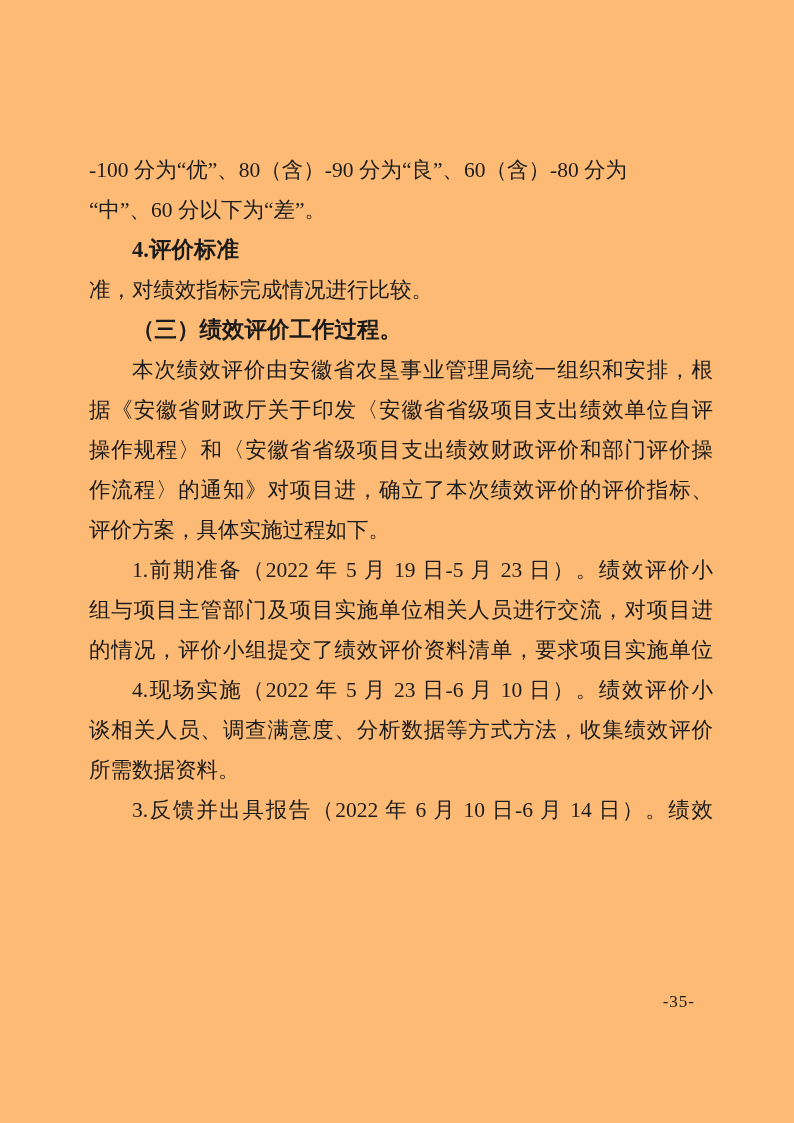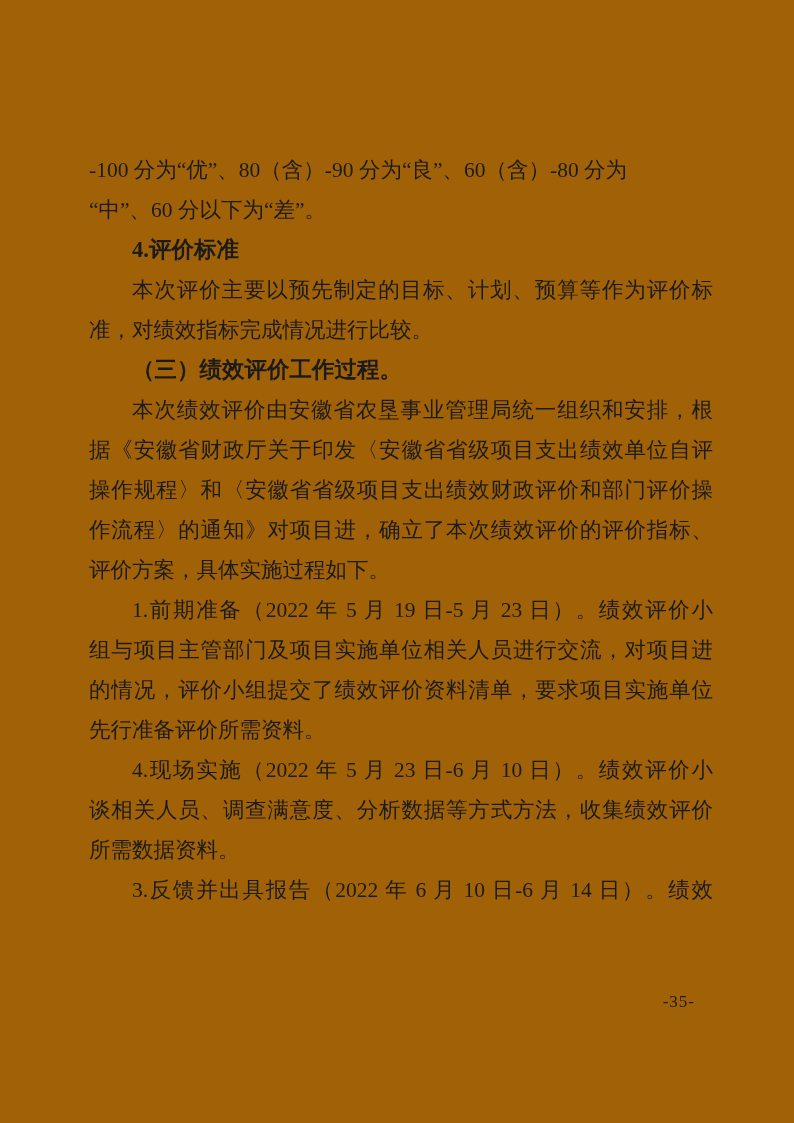--- a/index.html
+++ b/index.html
@@ -4,21 +4,21 @@
 <style>
   html, body {
     margin: 0;
     padding: 0;
     background: #ffffff;
   }
   .page {
     position: relative;
     width: 794px;
     height: 1123px;
-    background: #a16207;
+    background: #fdba74;
     overflow: hidden;
     font-family: "Liberation Serif", "DejaVu Serif", serif;
     color: #1b1b1b;
   }
   .content {
     position: absolute;
     left: 89px;
     top: 150px;
     width: 624px;
   }
@@ -55,31 +55,29 @@
   }
 </style>
 </head>
 <body>
 
 <div class="page">
   <div class="content">
     <div class="line">-100 分为“优”、80（含）-90 分为“良”、60（含）-80 分为</div>
     <div class="line">“中”、60 分以下为“差”。</div>
     <div class="line heading indent">4.评价标准</div>
-    <div class="line fill indent">本次评价主要以预先制定的目标、计划、预算等作为评价标</div>
     <div class="line">准，对绩效指标完成情况进行比较。</div>
     <div class="line heading indent">（三）绩效评价工作过程。</div>
     <div class="line fill indent">本次绩效评价由安徽省农垦事业管理局统一组织和安排，根</div>
     <div class="line fill">据《安徽省财政厅关于印发〈安徽省省级项目支出绩效单位自评</div>
     <div class="line fill">操作规程〉和〈安徽省省级项目支出绩效财政评价和部门评价操</div>
     <div class="line fill">作流程〉的通知》对项目进，确立了本次绩效评价的评价指标、</div>
     <div class="line">评价方案，具体实施过程如下。</div>
     <div class="line fill indent">1.前期准备（2022 年 5 月 19 日-5 月 23 日）。绩效评价小</div>
     <div class="line fill">组与项目主管部门及项目实施单位相关人员进行交流，对项目进</div>
     <div class="line fill">的情况，评价小组提交了绩效评价资料清单，要求项目实施单位</div>
-    <div class="line">先行准备评价所需资料。</div>
     <div class="line fill indent">4.现场实施（2022 年 5 月 23 日-6 月 10 日）。绩效评价小</div>
     <div class="line fill">谈相关人员、调查满意度、分析数据等方式方法，收集绩效评价</div>
     <div class="line">所需数据资料。</div>
     <div class="line fill indent">3.反馈并出具报告（2022 年 6 月 10 日-6 月 14 日）。绩效</div>
   </div>
   <div class="page-number">-35-</div>
 </div>
 
 </body></html>

